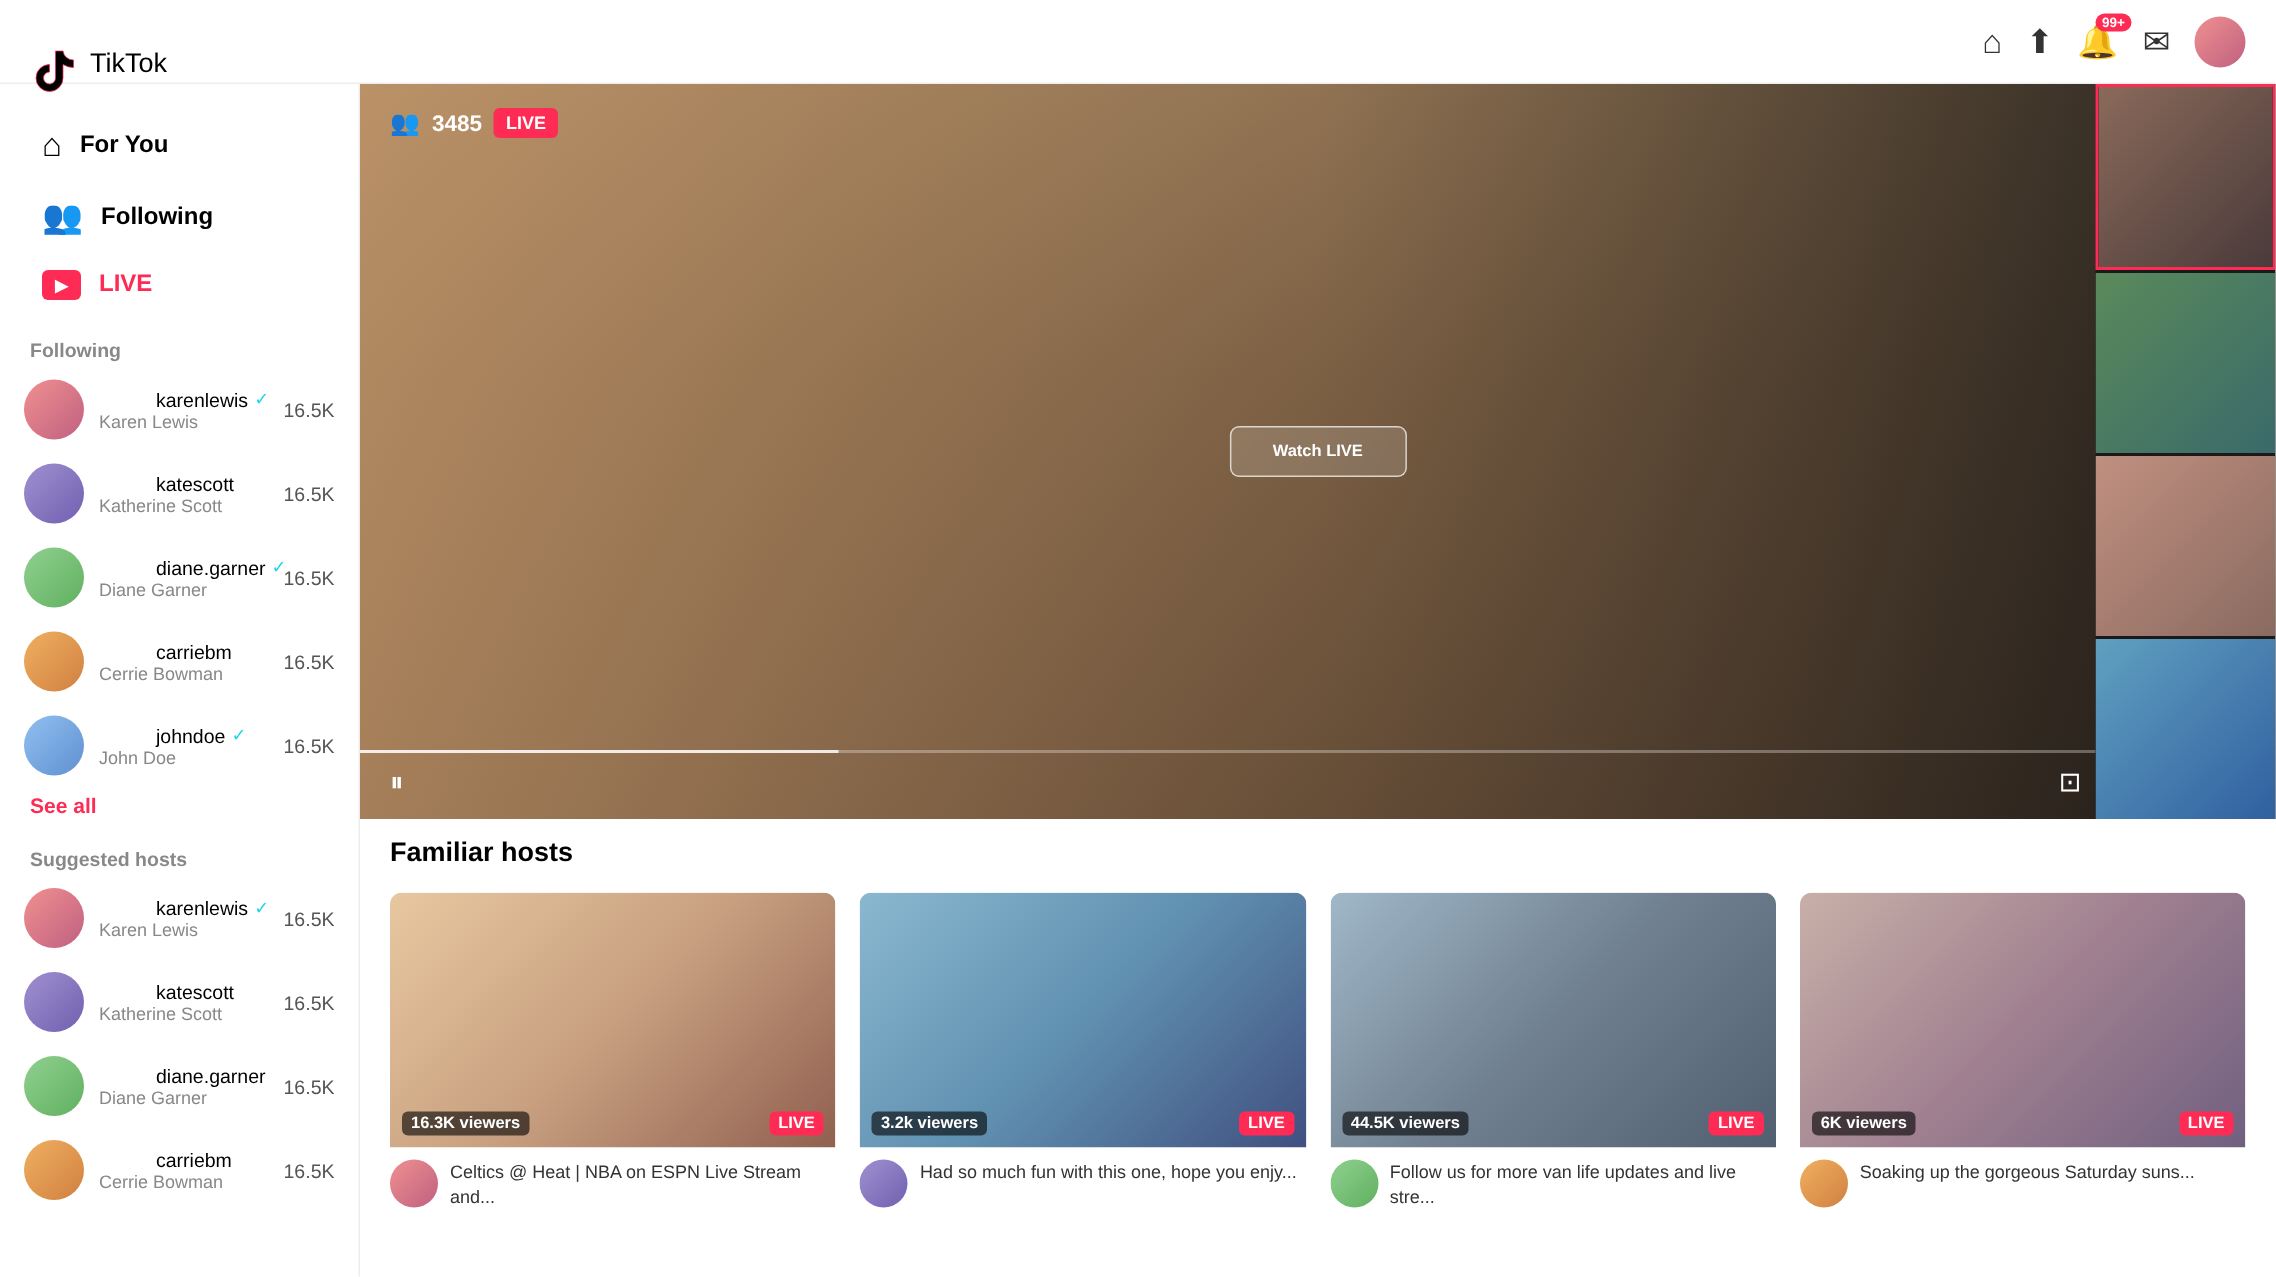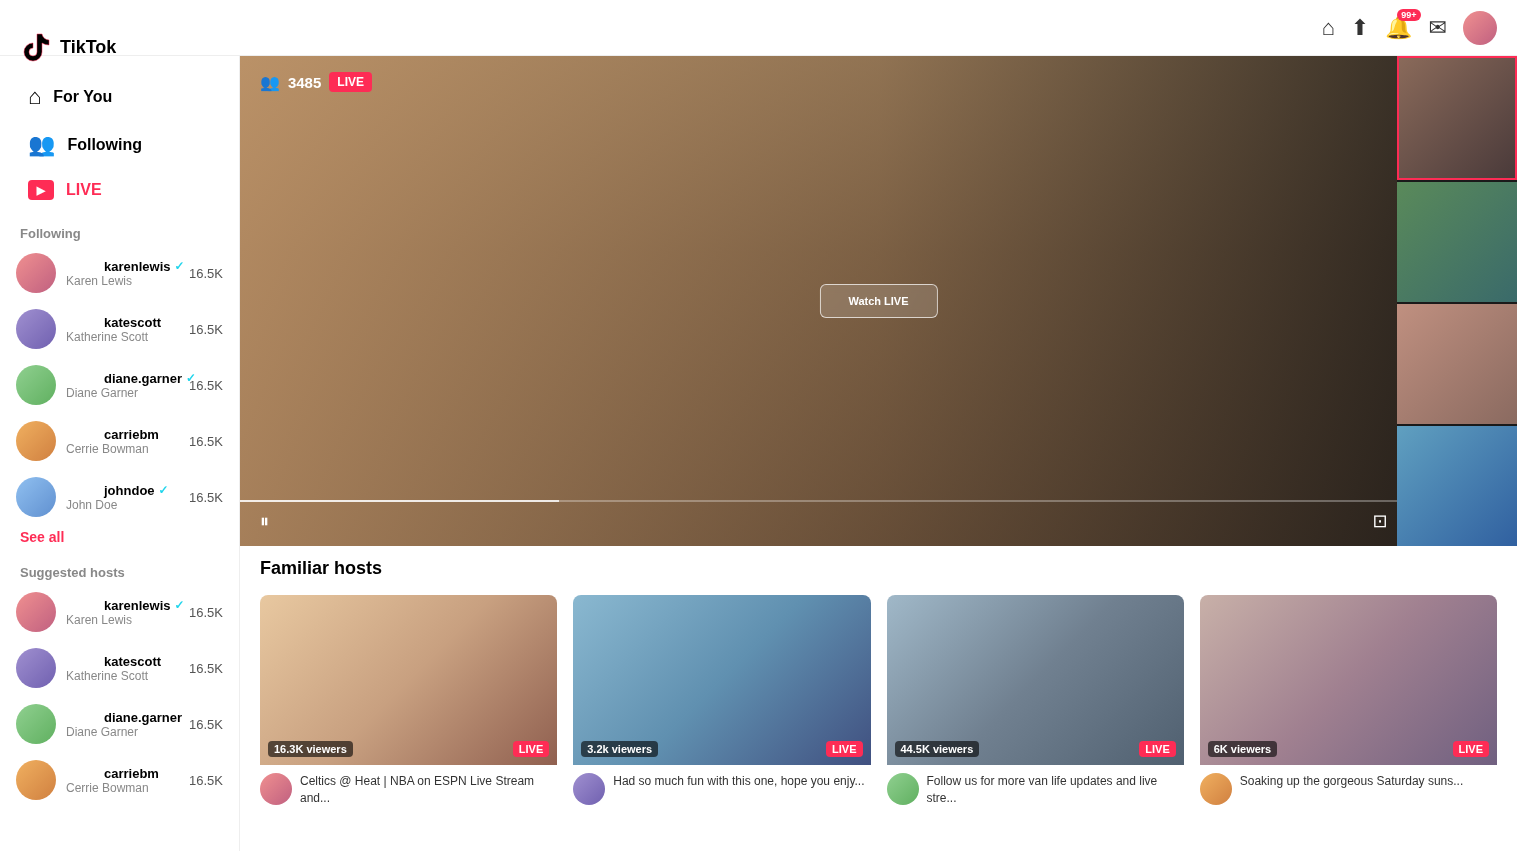--- a/index.html
+++ b/index.html
@@ -5,21 +5,21 @@
     * { box-sizing: border-box; margin: 0; padding: 0; }
     body { font-family: -apple-system, BlinkMacSystemFont, 'Segoe UI', sans-serif; background: #fff; color: #000; overflow-x: hidden; }
 
     
     .header {
       position: fixed; top: 0; left: 0; right: 0; height: 56px;
       background: #fff; border-bottom: 1px solid #eee;
       display: flex; align-items: center; justify-content: space-between;
       padding: 0 20px; z-index: 100;
     }
-    .header-logo { display: flex; align-items: center; gap: 8px; font-weight: 700; font-size: 18px; margin-top: 40px; }
+    .header-logo { display: flex; align-items: flex-start; gap: 8px; font-weight: 400; font-size: 18px; margin-top: 40px; }
     .header-logo .logo-icon { width: 32px; height: 32px; }
     .header-search {
       display: flex; align-items: center;
       border: 1px solid #ddd; border-radius: 20px;
       padding: 6px 14px; gap: 8px; width: 280px; background: #f8f8f8;
     }
     .header-search input {
       border: none; background: transparent; outline: none;
       font-size: 14px; color: #888; width: 100%;
     }
@@ -56,21 +56,21 @@
     }
 
     .section-title { font-size: 13px; color: #888; font-weight: 600; padding: 8px 20px 4px; margin-top: 8px; }
 
     .user-item {
       display: flex; align-items: center; gap: 10px;
       padding: 8px 16px; cursor: pointer;
     }
     .user-avatar { width: 40px; height: 40px; border-radius: 50%; flex-shrink: 0; }
     .user-info { flex: 1; min-width: 0; }
-    .user-name { font-size: 13px; font-weight: 700; display: flex; align-items: center; gap: 4px; padding-left: 38px; }
+    .user-name { font-size: 13px; font-weight: 400; display: flex; align-items: center; gap: 4px; padding-left: 38px; }
     .user-handle { font-size: 12px; color: #888; }
     .user-count { font-size: 13px; color: #555; font-weight: 500; }
     .verified { color: #20d5ec; font-size: 12px; }
     .see-all { color: #fe2c55; font-size: 14px; font-weight: 600; padding: 4px 20px; cursor: pointer; display: block; }
 
     
     .main { margin-left: 240px; flex: 1; }
 
     
     .live-banner {

